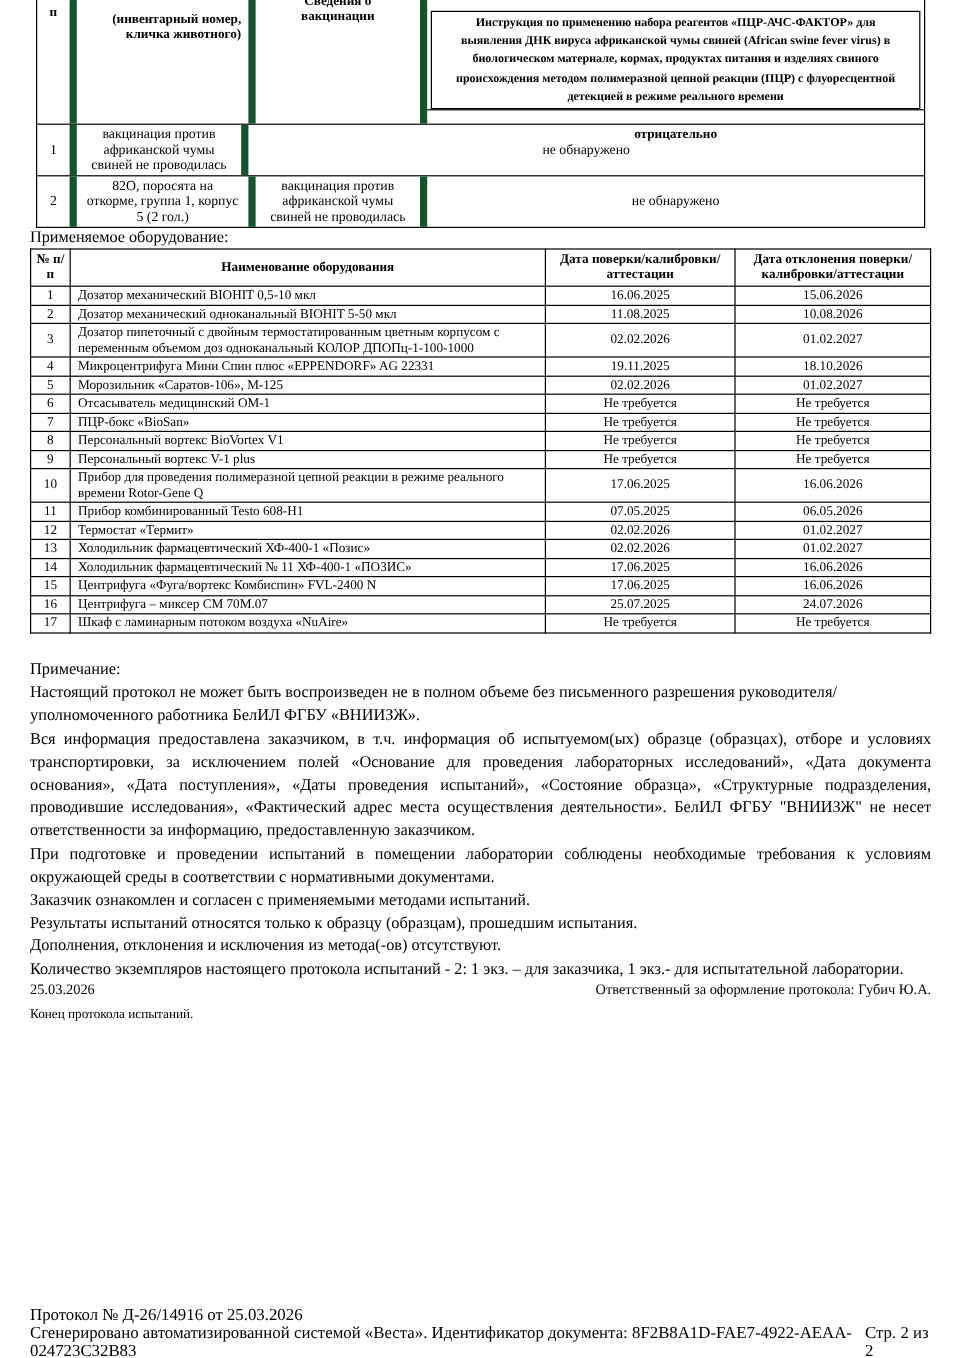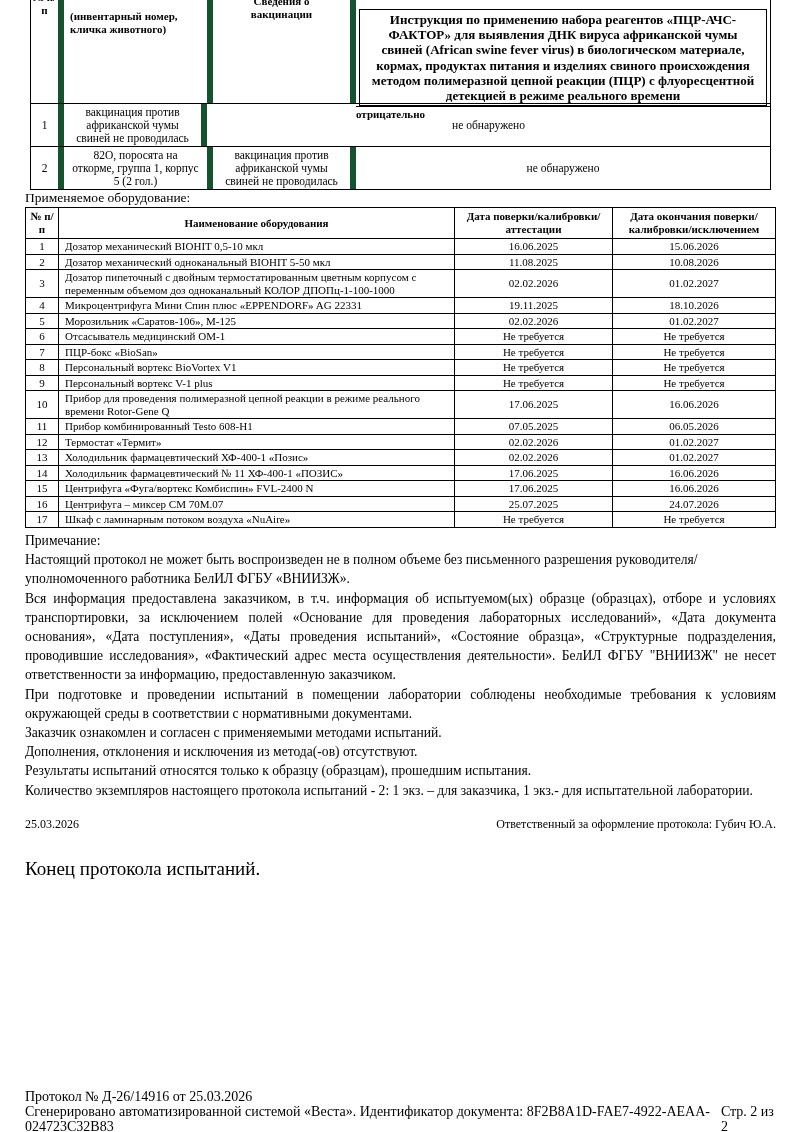--- a/index.html
+++ b/index.html
@@ -11,40 +11,40 @@
   .rtable{position:absolute;left:30px;top:0;width:739px;border-left:1px solid #000;border-right:1px solid #000;}
   .r-row{display:flex;}
   .r-head{height:103px;border-bottom:1px solid #000;}
   .r-cell{border-right:6px solid #14532d;box-sizing:border-box;}
   .r-cell:last-child{border-right:none;}
   .rc1{width:33px;}
   .rc2{width:149px;}
   .rc3{width:143px;}
   .rc4{flex:1;}
   .r-head .rc1 .hwrap{margin-top:-9px;font-weight:bold;font-size:11px;line-height:13px;text-align:center;}
-  .r-head .rc2 .hwrap{margin-top:10px;font-weight:bold;font-size:11px;line-height:13px;text-align:left;padding:0 6px;}
+  .r-head .rc2 .hwrap{margin-top:10px;font-weight:bold;font-size:11px;line-height:13px;text-align:right;padding:0 6px;}
   .r-head .rc3 .hwrap{margin:-5px auto 0;font-weight:bold;font-size:11px;line-height:13px;text-align:center;width:88px;}
   .r-head .rc4{display:flex;flex-direction:column;}
-  .method-box{margin:9px 3px 0 3px;border:1px solid #000;padding:2px 10px;font-weight:bold;font-size:13px;line-height:15.2px;text-align:center;}
-  .norm-row{margin-top:auto;border-top:1px solid #000;font-weight:bold;font-size:11px;padding:1px 0 2px;}
+  .method-box{margin:9px 3px 0 3px;border:1px solid #000;padding:2px 10px;font-weight:bold;font-size:10px;line-height:15.2px;text-align:center;}
+  .norm-row{margin-top:auto;border-top:1px solid #000;text-align:center;font-weight:bold;font-size:11px;padding:14px 0 2px;}
   .r-body{height:42px;border-bottom:1px solid #000;}
   .r-body .r-cell{display:flex;align-items:center;justify-content:center;text-align:center;font-size:11.5px;line-height:13px;padding:0 8px;}
   
   .equip-heading{position:absolute;left:25px;top:190px;font-size:13.5px;}
   .etable{position:absolute;left:25px;top:207px;width:750px;border-collapse:collapse;table-layout:fixed;}
   .etable th,.etable td{border:1px solid #000;box-sizing:border-box;}
   .etable th{font-weight:bold;font-size:11px;line-height:13px;text-align:center;padding:2px 3px;}
   .etable td{font-size:11px;line-height:12.5px;padding:1px 6px;}
   .etable td.c{text-align:center;}
   
-  .notes{position:absolute;left:25px;top:531px;width:751px;font-size:13.6px;line-height:19.2px;}
+  .notes{position:absolute;left:25px;top:548px;width:751px;font-size:13.6px;line-height:19.2px;}
   .notes .just{text-align:justify;}
   
   .sigrow{position:absolute;left:25px;top:817px;width:751px;display:flex;justify-content:space-between;font-size:12px;}
-  .endline{position:absolute;left:25px;top:858px;font-size:19px;}
+  .endline{position:absolute;left:25px;top:839px;font-size:11px;}
   
   .footer{position:absolute;left:25px;top:1089px;width:753px;font-size:14px;line-height:15px;}
   .footer .f2{display:flex;justify-content:space-between;}
 </style>
 </head>
 <body>
 
 <div class="page">
 
   <div class="rtable">
@@ -87,21 +87,21 @@
       <col style="width:33px">
         <col style="width:396px">
         <col style="width:158px">
         <col style="width:163px">
     </colgroup>
     <thead>
       <tr>
         <th>№ п/п</th>
         <th>Наименование оборудования</th>
         <th>Дата поверки/калибровки/аттестации</th>
-        <th>Дата окончания поверки/калибровки/исключением</th>
+        <th>Дата отклонения поверки/калибровки/аттестации</th>
       </tr>
     </thead>
     <tbody>
 
         <tr>
           <td class="c">1</td>
           <td>Дозатор механический BIOHIT 0,5-10 мкл</td>
           <td class="c">16.06.2025</td>
           <td class="c">15.06.2026</td>
         </tr>
@@ -219,22 +219,22 @@
         </tr>
       </tbody>
   </table>
 
   <div class="notes">
     <div>Примечание:</div>
     <div>Настоящий протокол не может быть воспроизведен не в полном объеме без письменного разрешения руководителя/уполномоченного работника БелИЛ ФГБУ «ВНИИЗЖ».</div>
     <div class="just">Вся информация предоставлена заказчиком, в т.ч. информация об испытуемом(ых) образце (образцах), отборе и условиях транспортировки, за исключением полей «Основание для проведения лабораторных исследований», «Дата документа основания», «Дата поступления», «Даты проведения испытаний», «Состояние образца», «Структурные подразделения, проводившие исследования», «Фактический адрес места осуществления деятельности». БелИЛ ФГБУ "ВНИИЗЖ" не несет ответственности за информацию, предоставленную заказчиком.</div>
     <div class="just">При подготовке и проведении испытаний в помещении лаборатории соблюдены необходимые требования к условиям окружающей среды в соответствии с нормативными документами.</div>
     <div>Заказчик ознакомлен и согласен с применяемыми методами испытаний.</div>
+    <div>Результаты испытаний относятся только к образцу (образцам), прошедшим испытания.</div>
     <div>Дополнения, отклонения и исключения из метода(-ов) отсутствуют.</div>
-    <div>Результаты испытаний относятся только к образцу (образцам), прошедшим испытания.</div>
     <div class="just">Количество экземпляров настоящего протокола испытаний - 2: 1 экз. – для заказчика, 1 экз.- для испытательной лаборатории.</div>
   </div>
 
   <div class="sigrow">
     <span>25.03.2026</span>
     <span>Ответственный за оформление протокола: Губич Ю.А.</span>
   </div>
   <div class="endline">Конец протокола испытаний.</div>
 
   <div class="footer">

